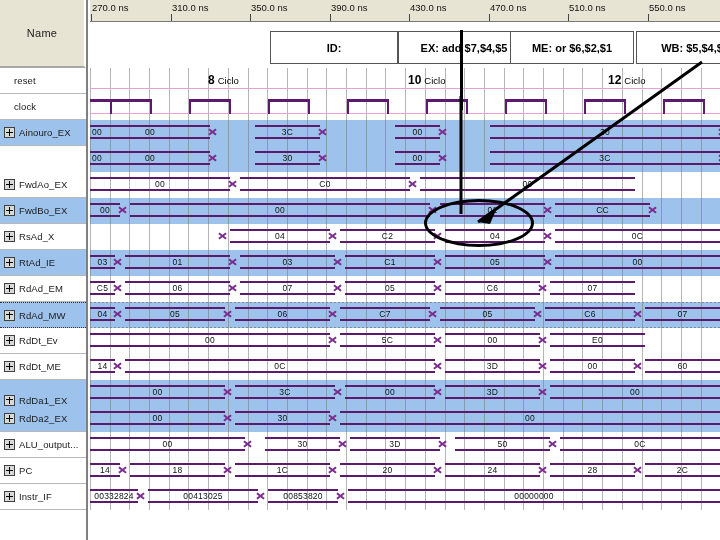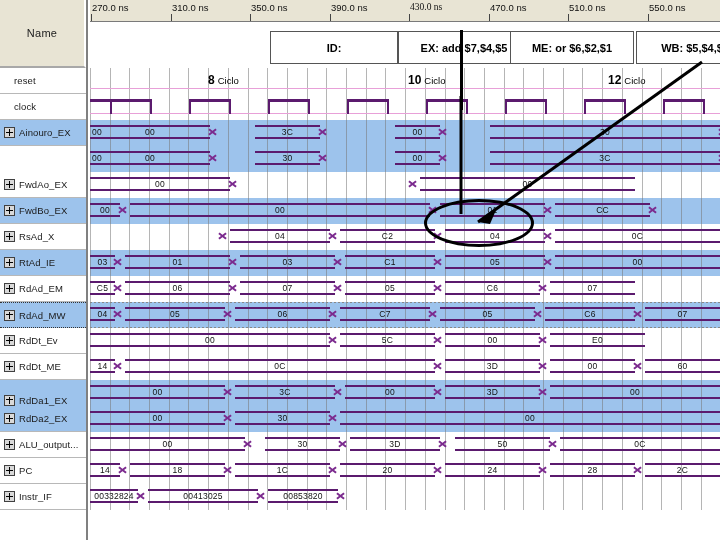--- a/index.html
+++ b/index.html
@@ -167,21 +167,21 @@
     <div id="timebar">
       <div id="ticks">
           <div class="tl" style="left: 2px;">270.0 ns</div>
           <div class="tk" style="left: 1px;"></div>
           <div class="tl" style="left: 82px;">310.0 ns</div>
           <div class="tk" style="left: 81px;"></div>
           <div class="tl" style="left: 161px;">350.0 ns</div>
           <div class="tk" style="left: 160px;"></div>
           <div class="tl" style="left: 241px;">390.0 ns</div>
           <div class="tk" style="left: 240px;"></div>
-          <div class="tl" style="left: 320px; font-family: Liberation Serif, serif;">430.0 ns</div>
+          <div class="tl" style="left: 320px;">430.0 ns</div>
           <div class="tk" style="left: 319px;"></div>
           <div class="tl" style="left: 400px;">470.0 ns</div>
           <div class="tk" style="left: 399px;"></div>
           <div class="tl" style="left: 479px;">510.0 ns</div>
           <div class="tk" style="left: 478px;"></div>
           <div class="tl" style="left: 559px;">550.0 ns</div>
           <div class="tk" style="left: 558px;"></div>
         </div>
       <div class="baseline"></div>
     </div>
@@ -265,20 +265,23 @@
           <div class="seg" style="top: 5px;">
             <span class="v">00</span>
           </div>
         </div>
         <div class="wrow plain" style="top: 172px; height: 26px;">
           <div class="grid"></div>
           <div class="seg" style="left: 0px; width: 140px; top: 5px;">
             <span class="v">00</span>
           </div>
           <div class="xh" style="left: 139px; top: 5px;"></div>
+          <div class="seg" style="left: 150px; width: 170px; top: 5px;">
+            <span class="v">C0</span>
+          </div>
           <div class="xh" style="left: 319px; top: 5px;"></div>
           <div class="seg" style="left: 330px; width: 215px; top: 5px;">
             <span class="v">00</span>
           </div>
         </div>
         <div class="wrow sel" style="top: 198px; height: 26px;">
           <div class="grid"></div>
           <div class="seg" style="left: 0px; width: 30px; top: 5px;">
             <span class="v">00</span>
           </div>
@@ -532,20 +535,23 @@
           </div>
           <div class="xh" style="left: 47px; top: 5px;"></div>
           <div class="seg" style="left: 58px; width: 110px; top: 5px;">
             <span class="v">00413025</span>
           </div>
           <div class="xh" style="left: 167px; top: 5px;"></div>
           <div class="seg" style="left: 178px; width: 70px; top: 5px;">
             <span class="v">00853820</span>
           </div>
           <div class="xh" style="left: 247px; top: 5px;"></div>
+          <div class="seg" style="left: 258px; width: 372px; top: 5px;">
+            <span class="v">00000000</span>
+          </div>
         </div>
       </div>
   </div>
 
   <div id="annlayer">
       <div class="annbox" style="left: 270px; top: 31px; width: 126px; height: 31px;">
         <span>ID:</span>
       </div>
       <div class="annbox" style="left: 398px; top: 31px; width: 130px; height: 31px;">
         <span>EX: add $7,$4,$5</span>

